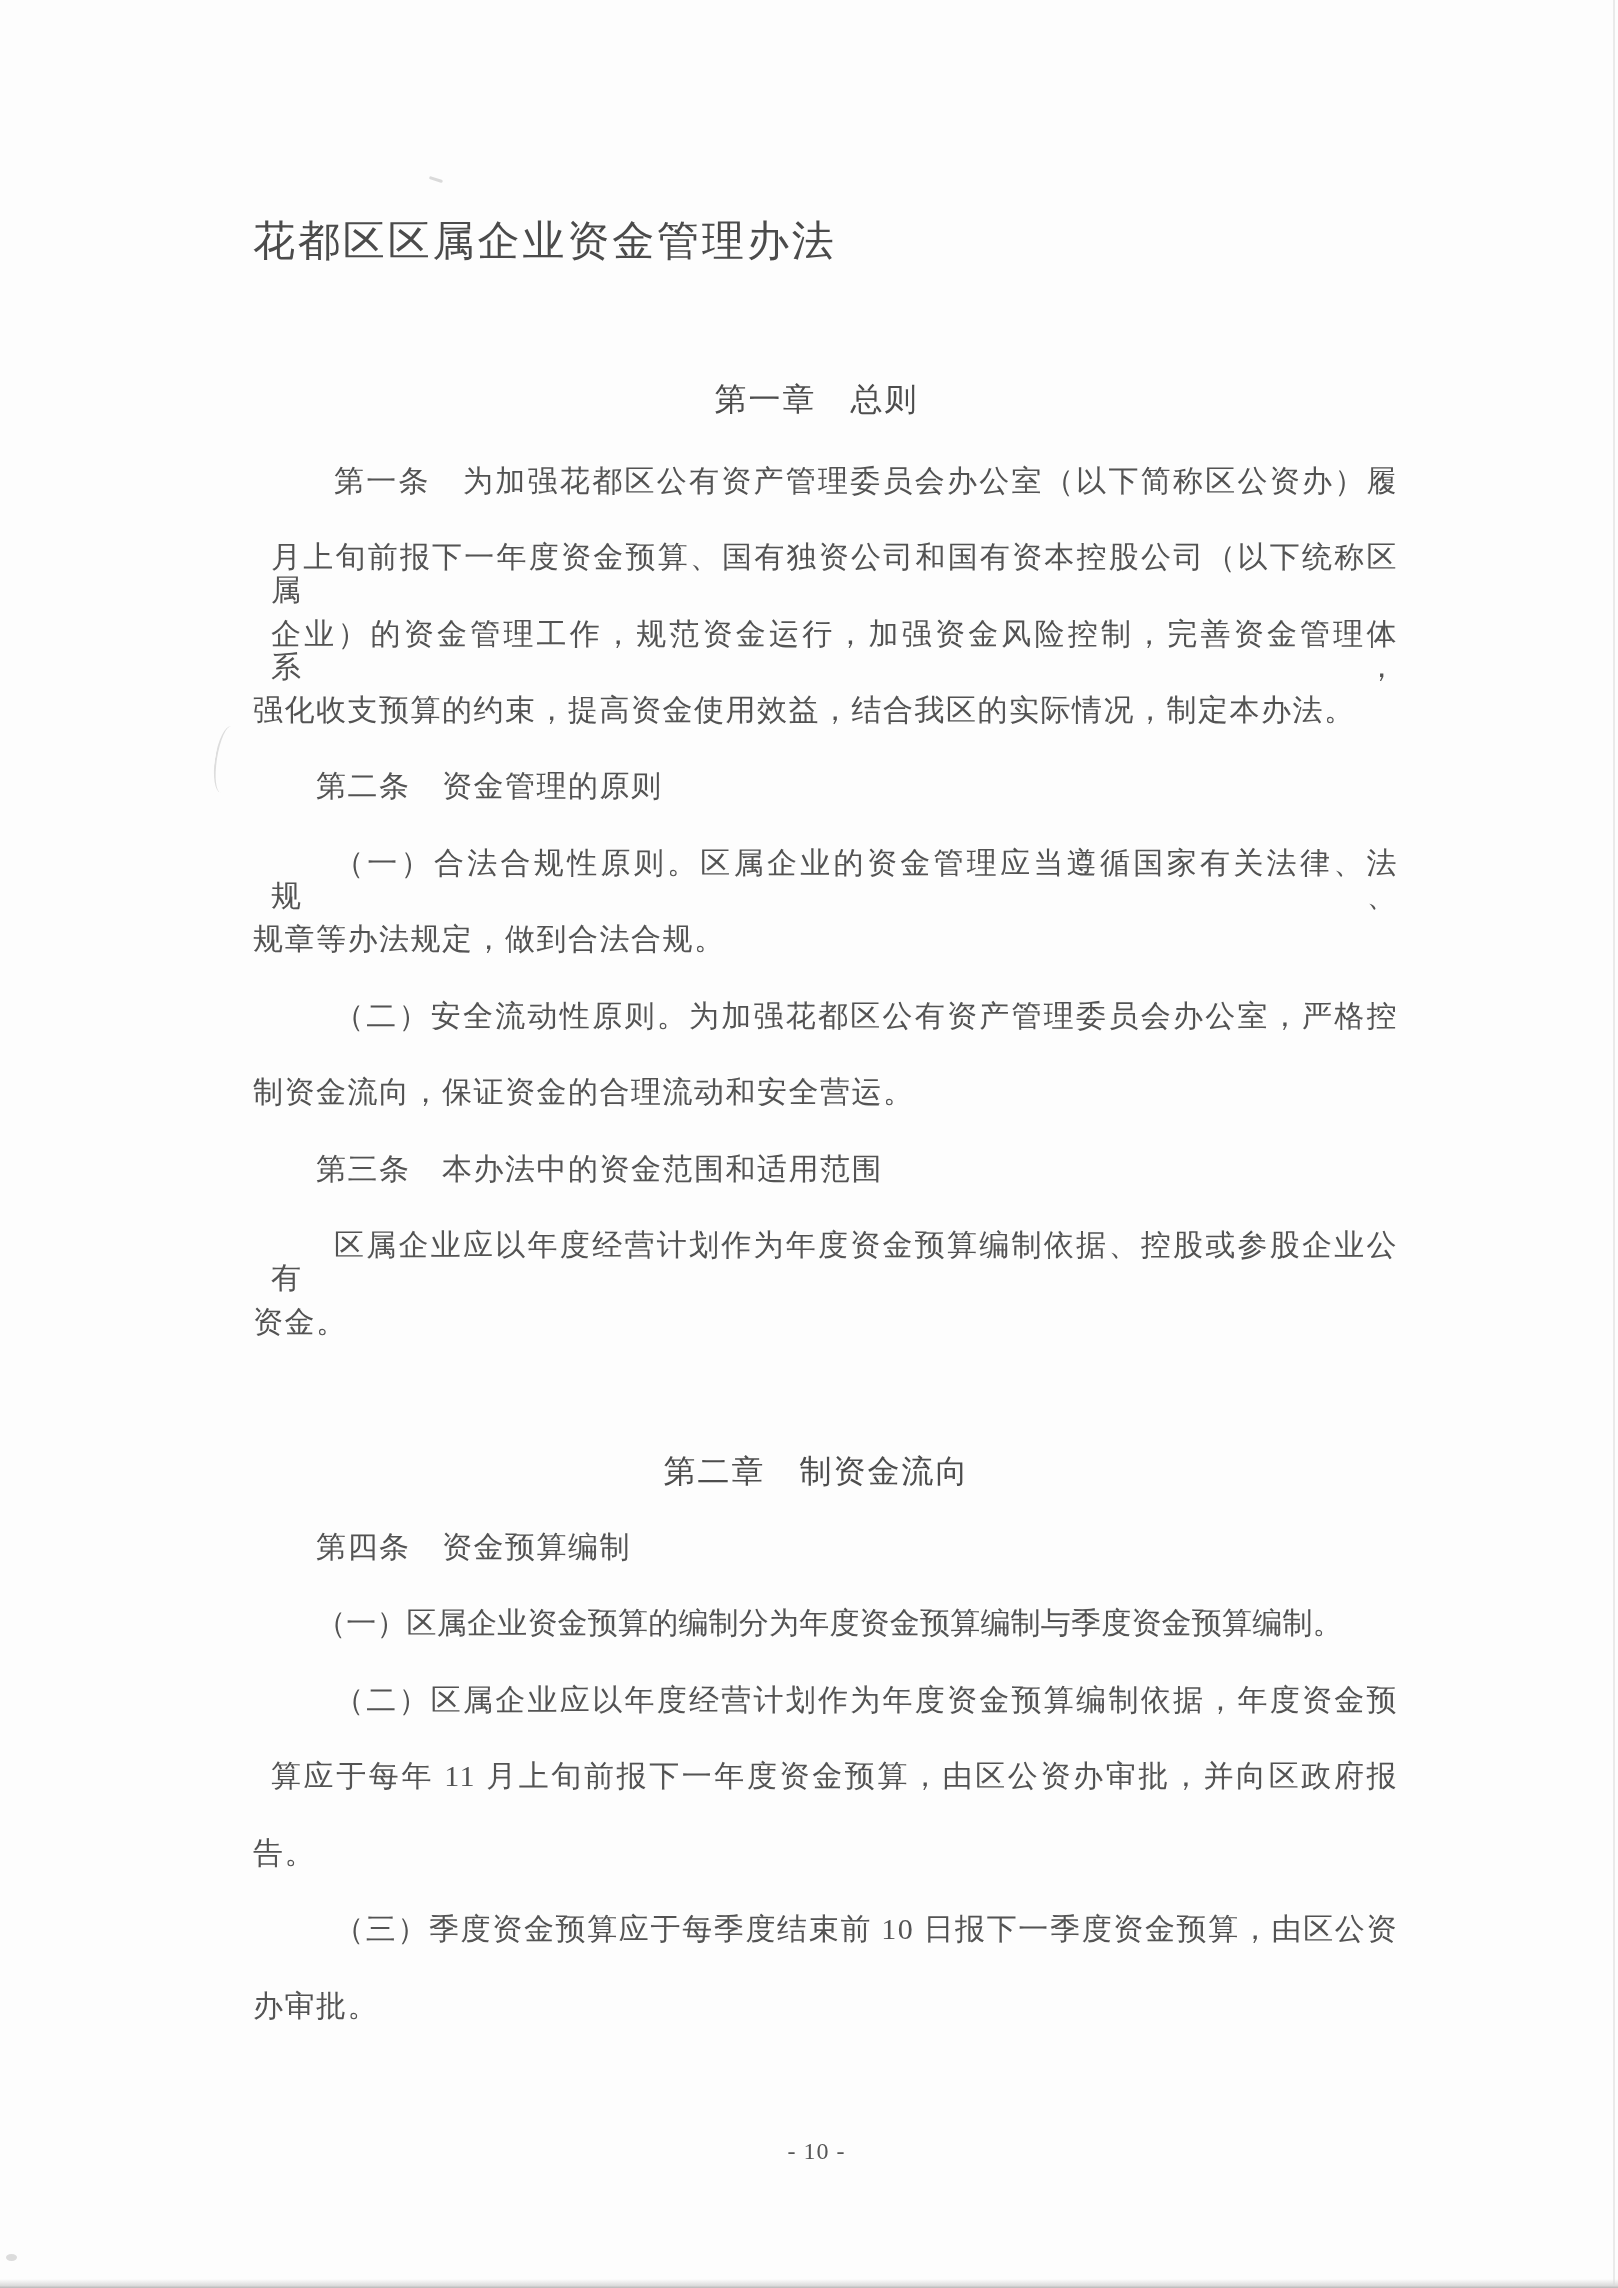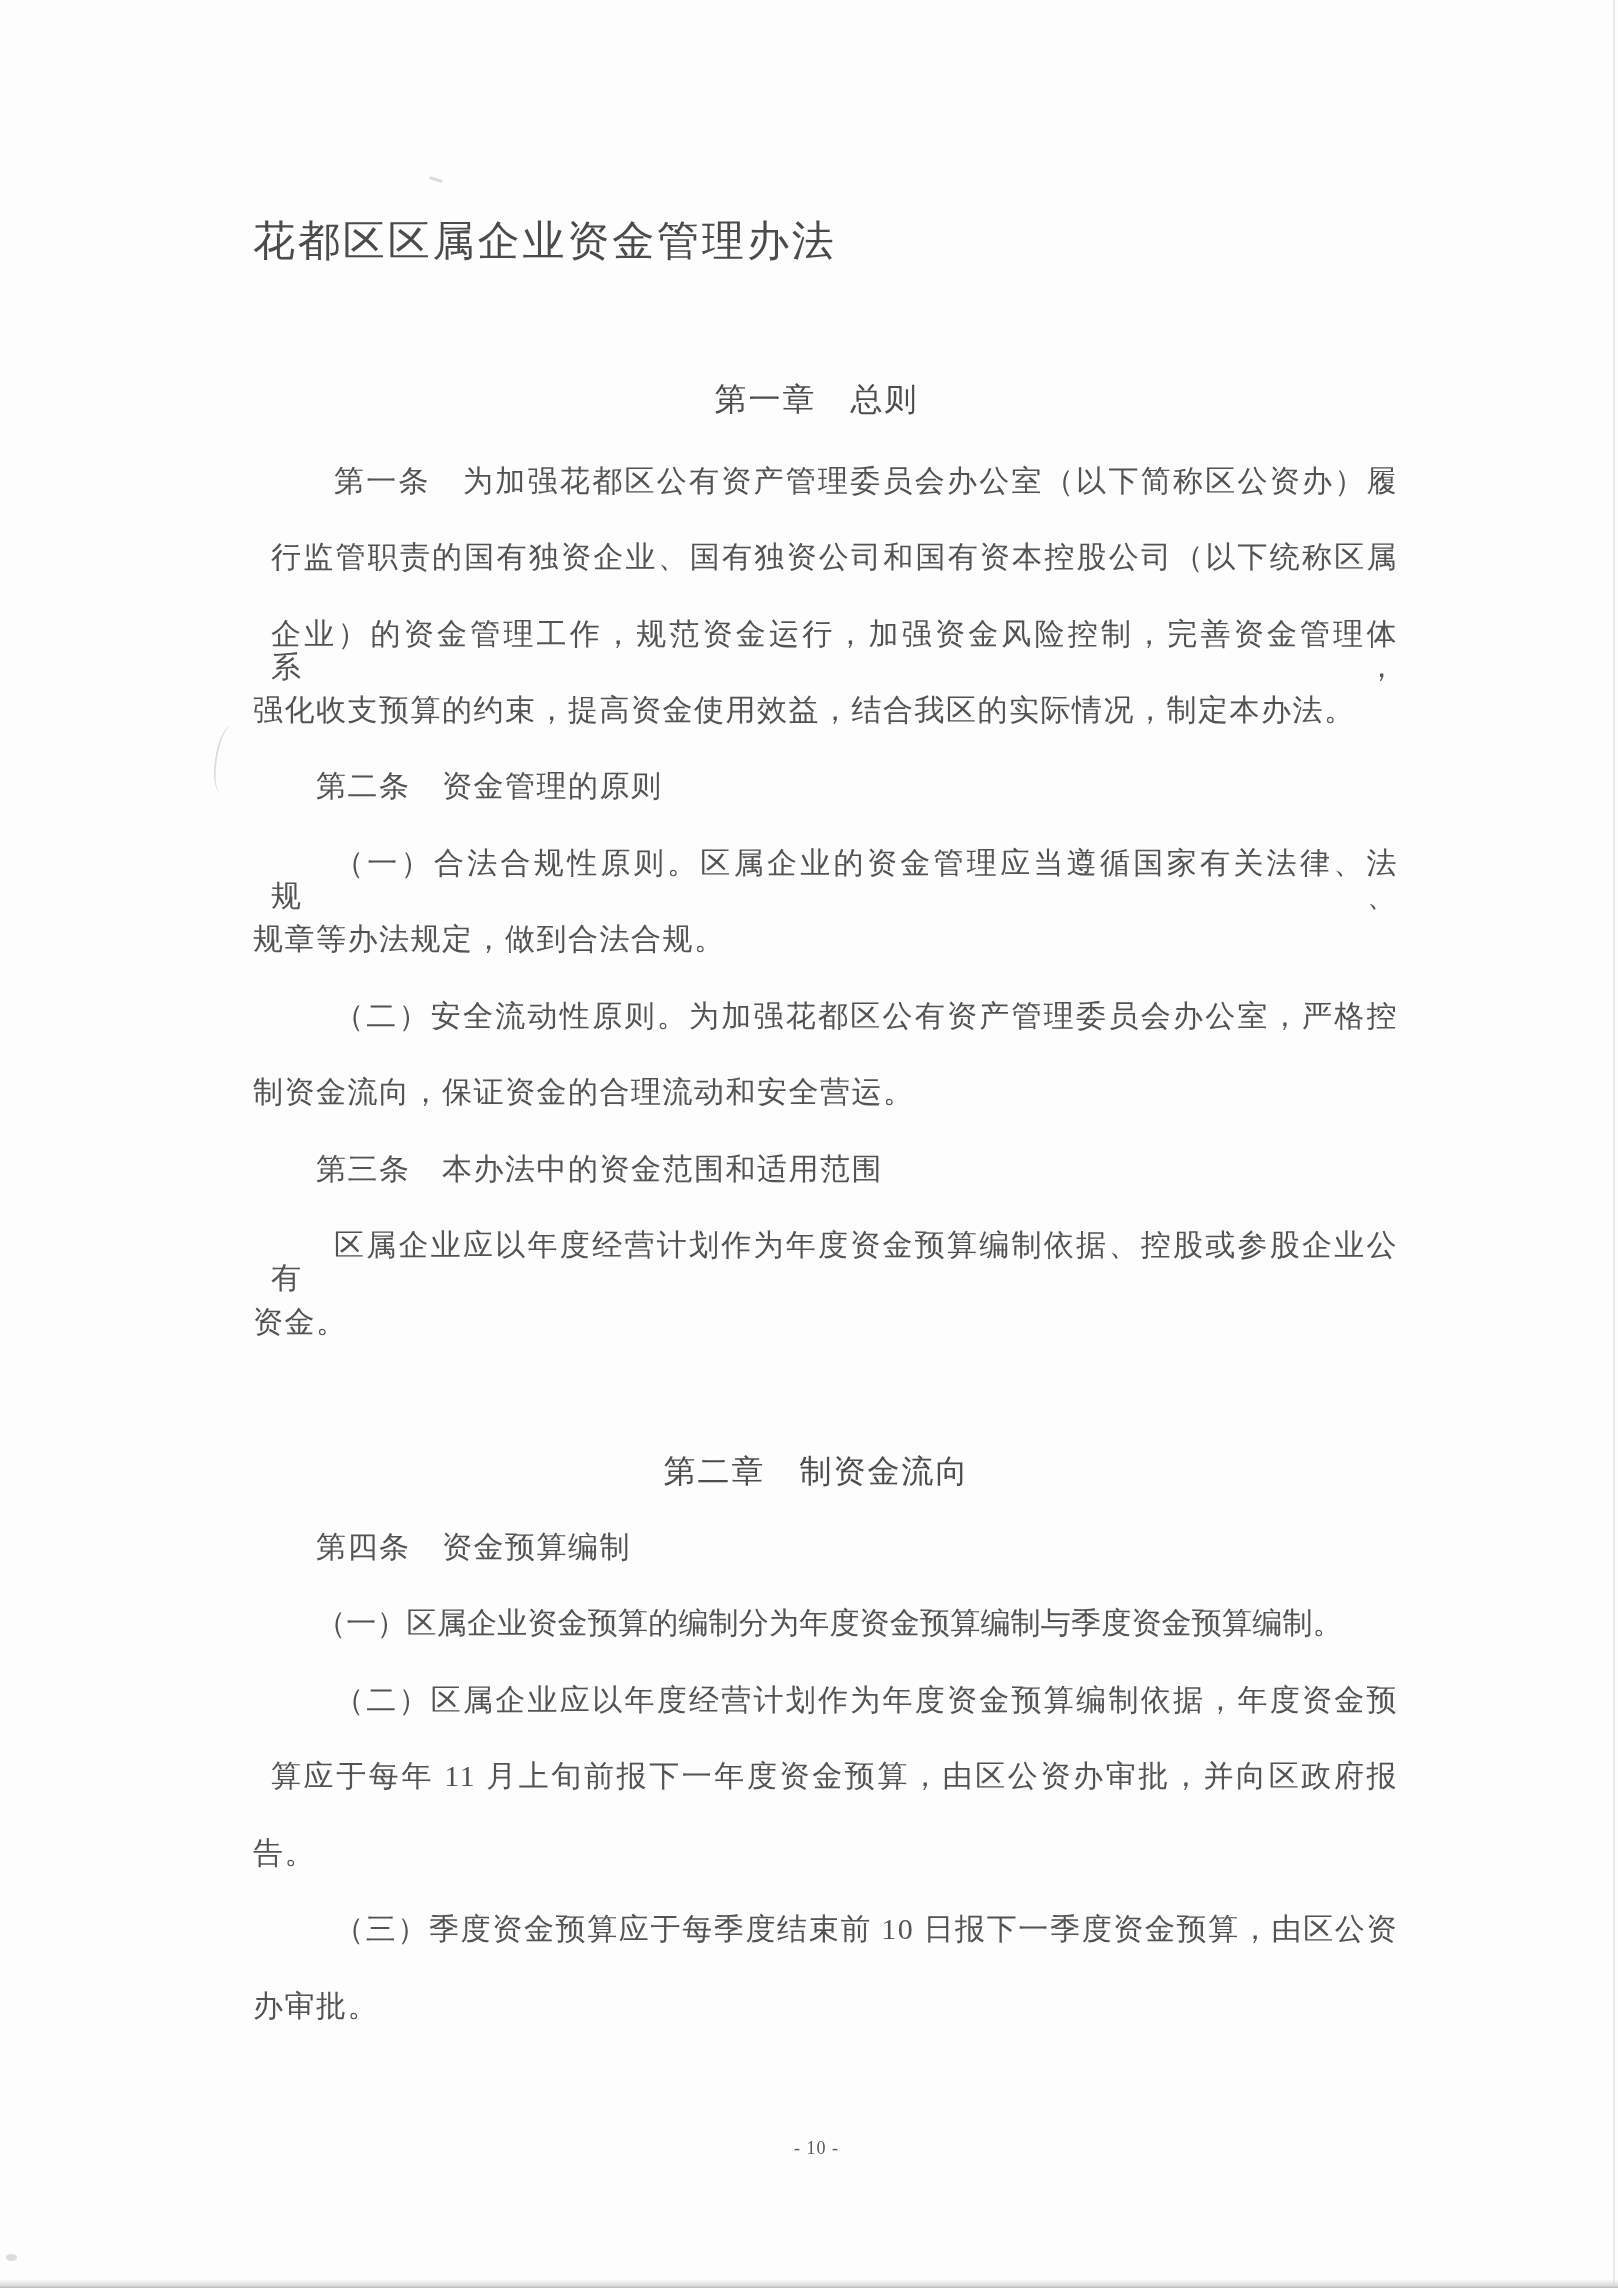--- a/index.html
+++ b/index.html
@@ -25,21 +25,21 @@
   .ln {
     position:absolute; left:0; width:100%;
     font-size:30px; line-height:1.1;
     letter-spacing:1.5px; color:#535353;
   }
   .ind { text-indent:63px; }
   .jst { text-align:justify; text-align-last:justify;margin-left:18px; }
   .tight { letter-spacing:0.2px; white-space:nowrap; }
   .footer {
     position:absolute; top:2139px; left:0; width:100%;
-    text-align:center; font-size:18px; line-height:1;
+    text-align:center; font-size:24px; line-height:1;
     letter-spacing:1px; color:#565656;
   }
   
   .edge-bottom {
     position:absolute; left:0; right:0; bottom:0; height:9.8px;
     background:linear-gradient(to bottom, rgba(210,210,210,0) 0%, #dcdcdc 65%, #a9a9a9 100%);
   }
   .edge-right {
     position:absolute; top:0; bottom:0; right:2.9px; width:2px;
     background:#e1e1e1; opacity:0.7;
@@ -65,21 +65,21 @@
 
 <div class="page">
 
   <div class="textcol">
 
     <div class="doc-title">花都区区属企业资金管理办法</div>
 
     <div class="chapter" style="top:383px">第一章　总则</div>
 
     <div class="ln ind jst" style="top:464px">第一条　为加强花都区公有资产管理委员会办公室（以下简称区公资办）履</div>
-    <div class="ln jst" style="top:540px">行监管职责的国有独资企业、国有独资公司和国有资本控股公司（以下统称区属</div>
+    <div class="ln jst" style="top:540px">月上旬前报下一年度资金预算、国有独资公司和国有资本控股公司（以下统称区属</div>
     <div class="ln jst" style="top:617px">企业）的资金管理工作，规范资金运行，加强资金风险控制，完善资金管理体系，</div>
     <div class="ln" style="top:693px">强化收支预算的约束，提高资金使用效益，结合我区的实际情况，制定本办法。</div>
     <div class="ln ind" style="top:769px">第二条　资金管理的原则</div>
     <div class="ln ind jst" style="top:846px">（一）合法合规性原则。区属企业的资金管理应当遵循国家有关法律、法规、</div>
     <div class="ln" style="top:922px">规章等办法规定，做到合法合规。</div>
     <div class="ln ind jst" style="top:999px">（二）安全流动性原则。为加强花都区公有资产管理委员会办公室，严格控</div>
     <div class="ln" style="top:1075px">制资金流向，保证资金的合理流动和安全营运。</div>
     <div class="ln ind" style="top:1152px">第三条　本办法中的资金范围和适用范围</div>
     <div class="ln ind jst" style="top:1228px">区属企业应以年度经营计划作为年度资金预算编制依据、控股或参股企业公有</div>
     <div class="ln" style="top:1305px">资金。</div>

